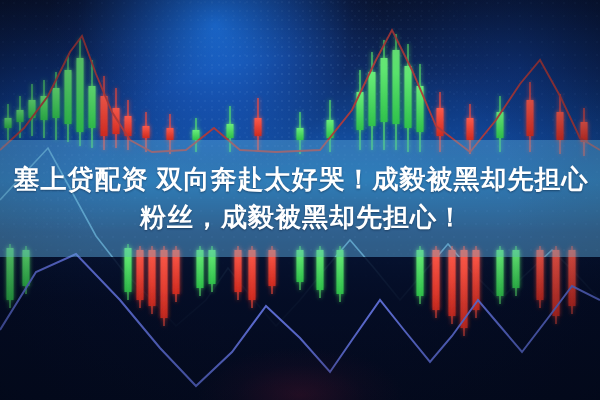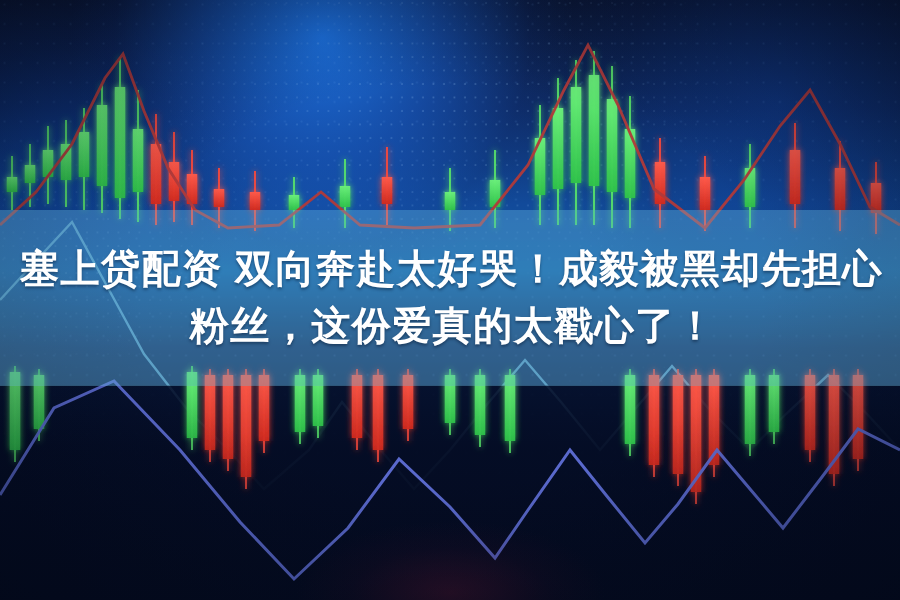--- a/index.html
+++ b/index.html
@@ -273,16 +273,16 @@
     <polyline id="zigzag-line" fill="none" stroke="#5f6fd6" stroke-width="2" opacity="0.95" points="0,330 36,272 76,254 120,300 160,348 196,386 232,352 266,306 300,338 330,372 352,340 380,300 404,330 430,362 452,336 478,300 500,326 522,352 548,318 572,286 600,300"></polyline>
   </svg>
 
   <div class="layer" id="bg-glow-bottom"></div>
   <div class="layer" id="bg-vignette"></div>
 
   <div id="caption-band"></div>
 
   <div id="caption-text">
     <div id="caption-line-1">塞上贷配资 双向奔赴太好哭！成毅被黑却先担心</div>
-    <div id="caption-line-2">粉丝，这份爱真的太戳心了！</div>
+    <div id="caption-line-2">粉丝，成毅被黑却先担心！</div>
   </div>
 
 </div>
 
 </body></html>

